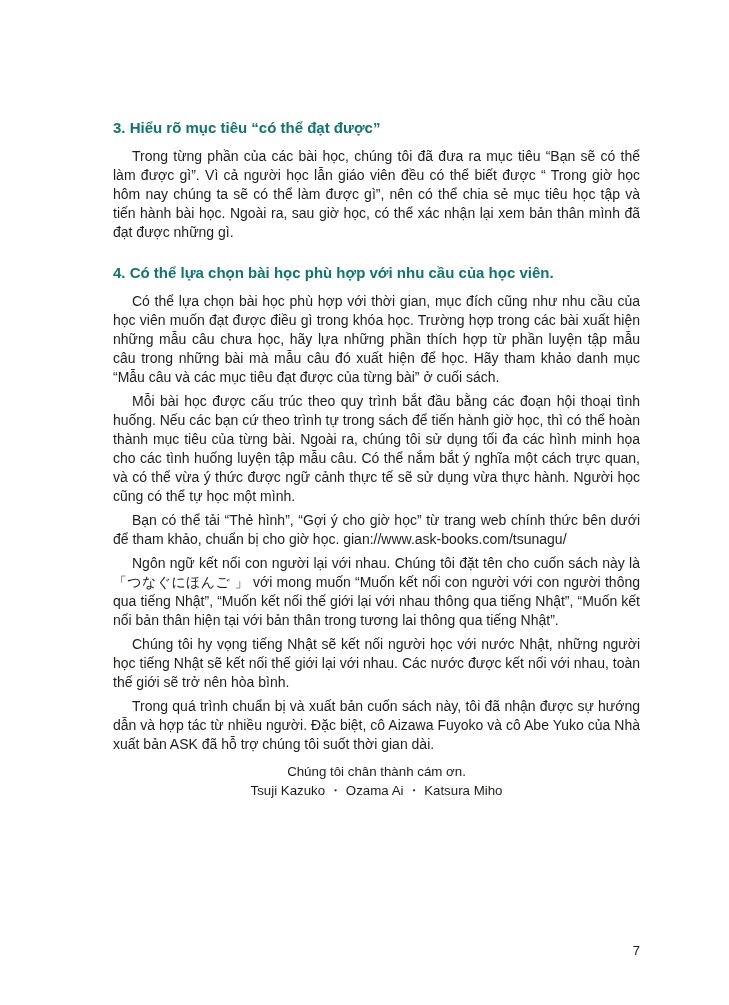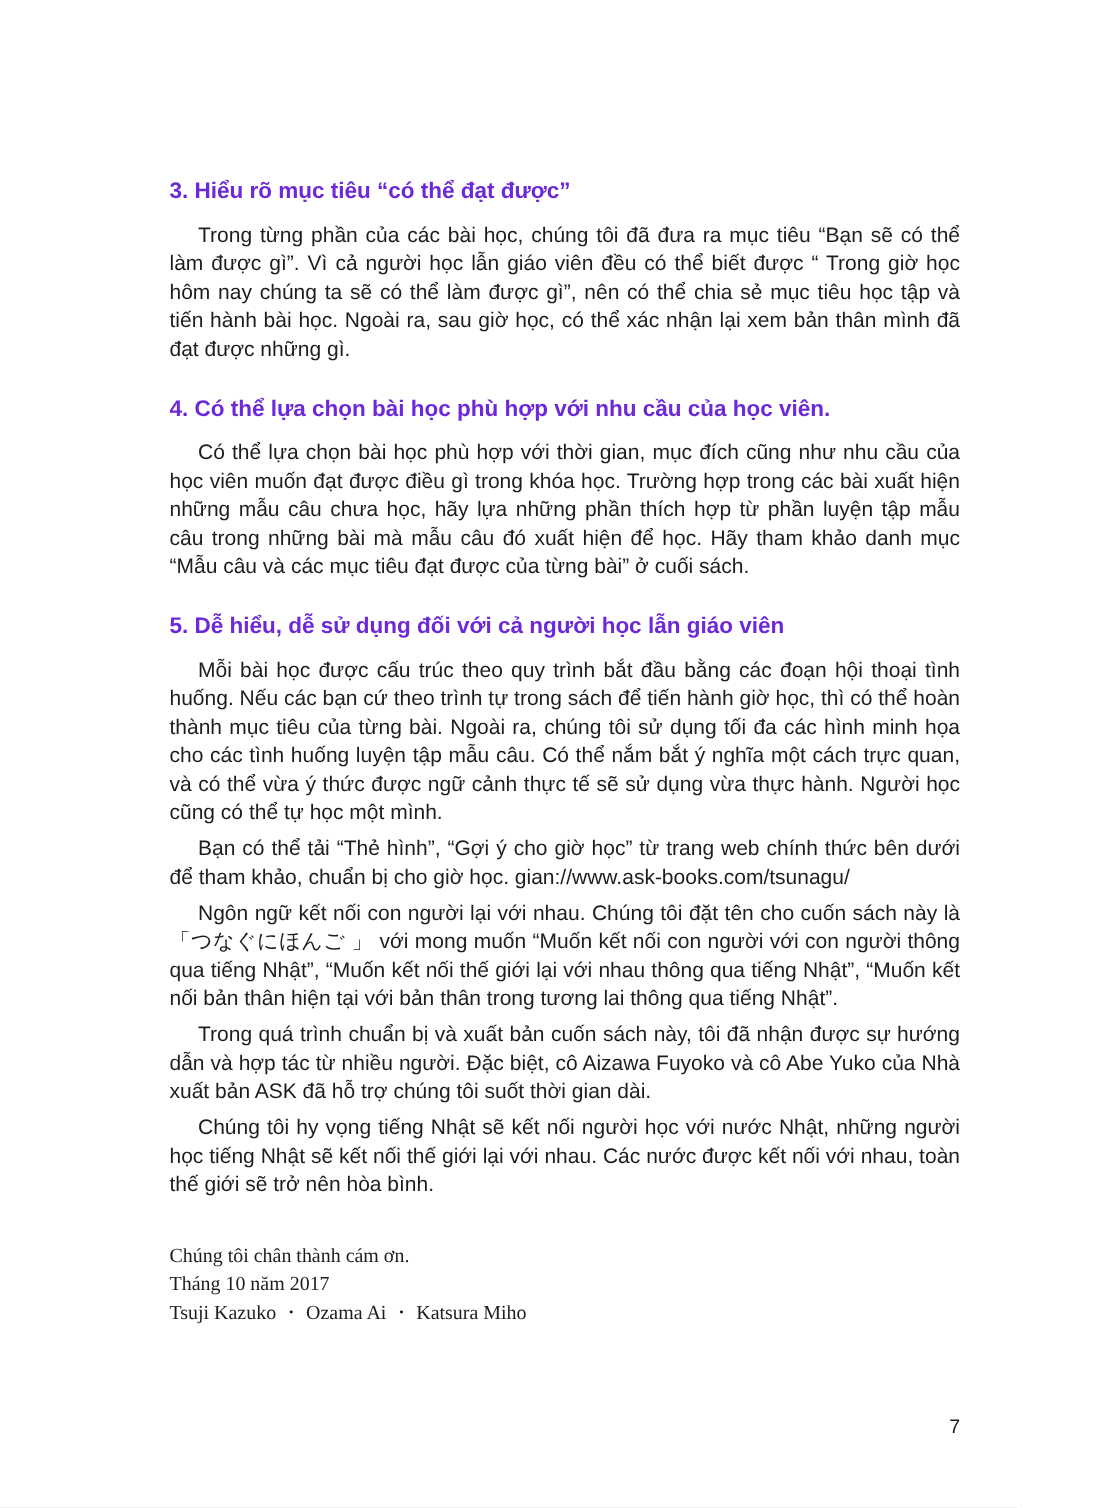--- a/index.html
+++ b/index.html
@@ -19,40 +19,39 @@
   }
   .content {
     position: absolute;
     left: 113px;
     top: 118px;
     width: 527px;
   }
   .section-heading {
     font-size: 15px;
     font-weight: bold;
-    color: #6d28d9;
+    color: #0f766e;
     margin: 21px 0 9px 0;
     line-height: 20px;
   }
   .section:first-child .section-heading {
     margin-top: 0;
   }
   .body-paragraph {
     font-size: 14px;
     line-height: 19px;
     text-align: justify;
     text-indent: 19px;
     margin: 0 0 5px 0;
   }
   .closing-block {
-    margin-top: 28px;
-    text-align: left;
+    margin-top: 8px;
+    text-align: center;
     font-size: 13.3px;
     line-height: 19px;
-    font-family: Liberation Serif, serif;
   }
   .closing-line {
     margin: 0;
   }
   .page-number {
     position: absolute;
     top: 943px;
     right: 89px;
     font-size: 13px;
     color: #1d1d1b;
@@ -68,30 +67,28 @@
       <h3 class="section-heading">3.  Hiểu rõ mục tiêu “có thể đạt được”</h3>
       <p class="body-paragraph">Trong từng phần của các bài học, chúng tôi đã đưa ra mục tiêu “Bạn sẽ có thể làm được gì”. Vì cả người học lẫn giáo viên đều có thể biết được “ Trong giờ học hôm nay chúng ta sẽ có thể làm được gì”, nên có thể chia sẻ mục tiêu học tập và tiến hành bài học. Ngoài ra, sau giờ học, có thể xác nhận lại xem bản thân mình đã đạt được những gì.</p>
     </div>
 
     <div class="section">
       <h3 class="section-heading">4.  Có thể lựa chọn bài học phù hợp với nhu cầu của học viên.</h3>
       <p class="body-paragraph">Có thể lựa chọn bài học phù hợp với thời gian, mục đích cũng như nhu cầu của học viên muốn đạt được điều gì trong khóa học. Trường hợp trong các bài xuất hiện những mẫu câu chưa học, hãy lựa những phần thích hợp từ phần luyện tập mẫu câu trong những bài mà mẫu câu đó xuất hiện để học. Hãy tham khảo danh mục “Mẫu câu và các mục tiêu đạt được của từng bài” ở cuối sách.</p>
     </div>
 
     <div class="section">
-      <h3 class="section-heading">5.  Dễ hiểu, dễ sử dụng đối với cả người học lẫn giáo viên</h3>
       <p class="body-paragraph">Mỗi bài học được cấu trúc theo quy trình bắt đầu bằng các đoạn hội thoại tình huống. Nếu các bạn cứ theo trình tự trong sách để tiến hành giờ học, thì có thể hoàn thành mục tiêu của từng bài. Ngoài ra, chúng tôi sử dụng tối đa các hình minh họa cho các tình huống luyện tập mẫu câu. Có thể nắm bắt ý nghĩa một cách trực quan, và có thể vừa ý thức được ngữ cảnh thực tế sẽ sử dụng vừa thực hành. Người học cũng có thể tự học một mình.</p>
       <p class="body-paragraph">Bạn có thể tải “Thẻ hình”, “Gợi ý cho giờ học” từ trang web chính thức bên dưới để tham khảo, chuẩn bị cho giờ học. gian://www.ask-books.com/tsunagu/</p>
       <p class="body-paragraph">Ngôn ngữ kết nối con người lại với nhau. Chúng tôi đặt tên cho cuốn sách này là 「つなぐにほんご 」 với mong muốn “Muốn kết nối con người với con người thông qua tiếng Nhật”, “Muốn kết nối thế giới lại với nhau thông qua tiếng Nhật”, “Muốn kết nối bản thân hiện tại với bản thân trong tương lai thông qua tiếng Nhật”.</p>
+      <p class="body-paragraph">Chúng tôi hy vọng tiếng Nhật sẽ kết nối người học với nước Nhật, những người học tiếng Nhật sẽ kết nối thế giới lại với nhau. Các nước được kết nối với nhau, toàn thế giới sẽ trở nên hòa bình.</p>
       <p class="body-paragraph">Trong quá trình chuẩn bị và xuất bản cuốn sách này, tôi đã nhận được sự hướng dẫn và hợp tác từ nhiều người. Đặc biệt, cô Aizawa Fuyoko  và cô Abe Yuko  của Nhà xuất bản ASK đã hỗ trợ chúng tôi suốt thời gian dài.</p>
-      <p class="body-paragraph">Chúng tôi hy vọng tiếng Nhật sẽ kết nối người học với nước Nhật, những người học tiếng Nhật sẽ kết nối thế giới lại với nhau. Các nước được kết nối với nhau, toàn thế giới sẽ trở nên hòa bình.</p>
     </div>
 
     <div class="closing-block">
       <p class="closing-line">Chúng tôi chân thành cám ơn.</p>
-      <p class="closing-line">Tháng 10 năm 2017</p>
       <p class="closing-line">Tsuji Kazuko ・ Ozama Ai ・ Katsura Miho</p>
     </div>
 
   </div>
 
   <div class="page-number">7</div>
 </div>
 
 </body></html>

